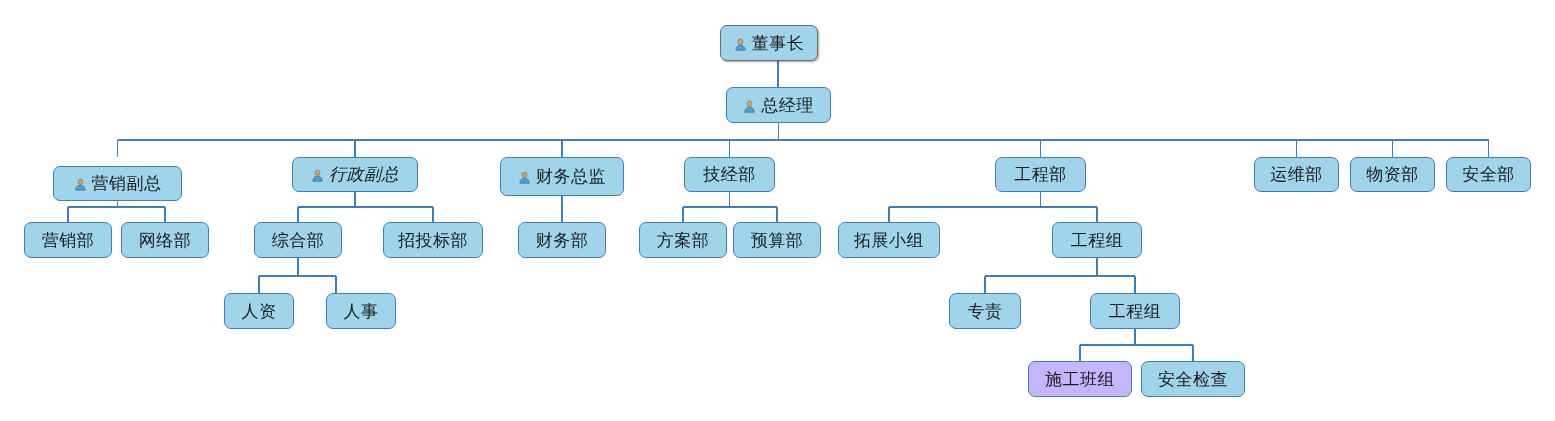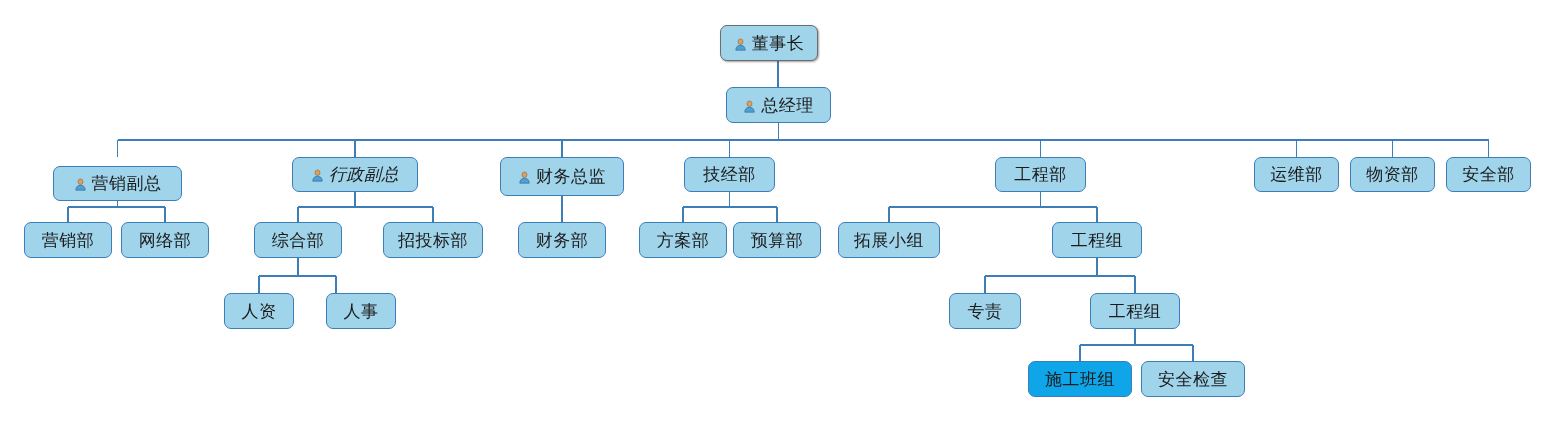--- a/index.html
+++ b/index.html
@@ -200,20 +200,20 @@
       </div>
       <div class="node" style="left: 301px; top: 293px; width: 70px; height: 36px; background: rgb(159, 212, 234); color: rgb(27, 27, 27); border-color: rgb(61, 126, 184); margin-left: 25px;">
         <span class="node-label">人事</span>
       </div>
       <div class="node" style="left: 949px; top: 293px; width: 72px; height: 36px; background: rgb(159, 212, 234); color: rgb(27, 27, 27); border-color: rgb(61, 126, 184);">
         <span class="node-label">专责</span>
       </div>
       <div class="node" style="left: 1090px; top: 293px; width: 90px; height: 36px; background: rgb(159, 212, 234); color: rgb(27, 27, 27); border-color: rgb(61, 126, 184);">
         <span class="node-label">工程组</span>
       </div>
-      <div class="node" style="left: 1028px; top: 361px; width: 104px; height: 36px; background: #0ea5e9; color: rgb(27, 27, 27); border-color: rgb(61, 126, 184);">
+      <div class="node" style="left: 1028px; top: 361px; width: 104px; height: 36px; background: #c4b5fd; color: rgb(27, 27, 27); border-color: rgb(61, 126, 184);">
         <span class="node-label">施工班组</span>
       </div>
       <div class="node" style="left: 1141px; top: 361px; width: 104px; height: 36px; background: rgb(159, 212, 234); color: rgb(27, 27, 27); border-color: rgb(61, 126, 184);">
         <span class="node-label">安全检查</span>
       </div>
     </div>
 </div>
 
 </body></html>

